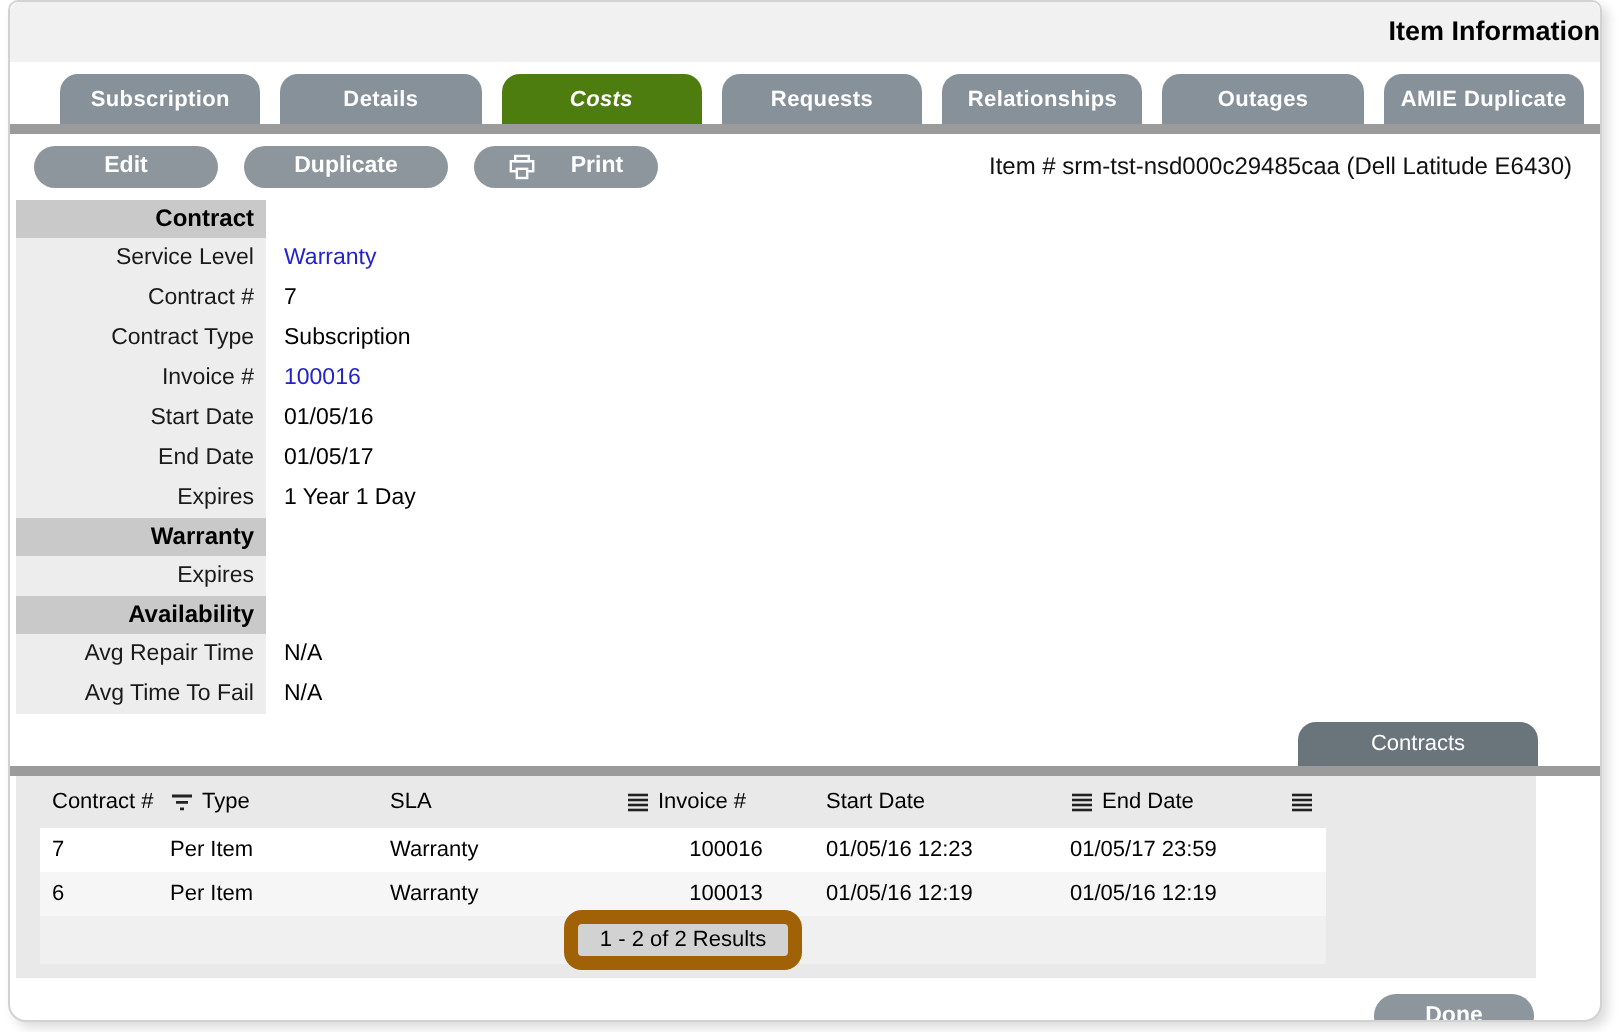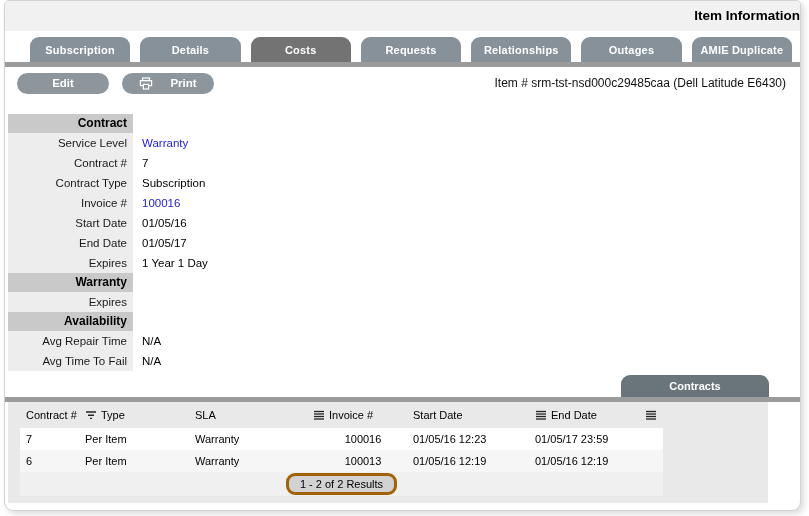--- a/index.html
+++ b/index.html
@@ -11,58 +11,58 @@
   }
   
   .title-band { height:30px; background:#f1f1f1; line-height:30px; padding-left:11px;
     font-size:13.5px; font-weight:bold; color:#000; border-radius:5px 5px 0 0;text-align:right; }
   .gap { height:6px; background:#fff; }
   
   .tabs-row { display:flex; gap:10px; margin-left:25px; width:762px; height:25px; }
   .tab { flex:1; height:25px; background:#87919a; border-radius:9px 9px 0 0;
     color:#fff; font-size:11px; font-weight:bold; display:flex; align-items:center; justify-content:center;
     letter-spacing:.2px; cursor:pointer; }
-  .tab.selected { background:#737373; }
+  .tab.selected { background:#4d7c0f;font-style:italic; }
   .divider { height:5px; background:#9b9b9b; }
   
   .toolbar { height:30px; display:flex; align-items:center; padding:2px 14px 0 12px; }
   .btn { height:21px; background:#8c969c; border:none; border-radius:11px; color:#fff;
     font-family:"Liberation Sans", sans-serif; font-size:11.5px; font-weight:bold;
     display:flex; align-items:center; justify-content:center; cursor:pointer; }
   .btn-edit { width:92px; }
   .btn-dup  { width:102px; margin-left:13px; }
   .btn-print{ width:92px; margin-left:13px; gap:17px; }
   .item-ref { margin-left:auto; font-size:12px; font-weight:normal; color:#111; }
   
-  .form-area { margin-top:17px; }
+  .form-area { margin-top:3px; }
   .frow { display:flex; align-items:center; }
   .frow .lbl { width:125px; margin-left:3px; text-align:right; padding-right:6px; font-size:11.5px; color:#1a1a1a; }
   .frow.field { height:20px; }
   .frow.field .lbl { background:#ededed; height:20px; line-height:20px; }
   .frow.header { height:19px; }
   .frow.header .lbl { background:#c9c9c9; height:19px; line-height:19px; font-size:12px; font-weight:bold; color:#000; }
   .frow .val { padding-left:9px; font-size:11.5px; color:#000; }
   .frow .val.link { color:#2323cc; cursor:pointer; }
   
   .ctab-row { height:22px; position:relative; margin-top:4px; }
-  .ctab { position:absolute; right:31px; bottom:0; width:148px; height:22px; background:#69747b;
-    border-radius:9px 9px 0 0; color:#fff; font-size:11px; font-weight:bold;
+  .ctab { position:absolute; right:31px; bottom:0; width:120px; height:22px; background:#69747b;
+    border-radius:9px 9px 0 0; color:#fff; font-size:11px; font-weight:normal;
     display:flex; align-items:center; justify-content:center; cursor:pointer; }
   
   .table-band { margin-left:3px; width:760px; height:101px; background:#e9e9e9; }
   .grid { margin-left:12px; width:643px; }
   .trow { display:flex; align-items:center; font-size:11px; color:#000; }
   .trow.head { height:26px; font-size:11px; }
   .trow.data { height:22px; background:#ffffff; }
   .trow.data.alt { background:#f6f6f6; }
   .trow.foot { height:24px; background:#f0f0f0; justify-content:center; }
   .c1{width:65px; padding-left:6px;} .c2{width:110px;} .c3{width:118px;}
   .c4{width:100px; text-align:center;} .c5{width:122px;} .c6{width:110px;} .c7{width:18px;}
   .hcell { display:flex; align-items:center; gap:4px; }
-  .pill { background:#d2d2d2; border:3px solid #a16207; border-radius:9px; padding:2px 11px; font-size:11px; color:#000; }
+  .pill { background:#d2d2d2; border:7px solid #a16207; border-radius:9px; padding:2px 11px; font-size:11px; color:#000; }
   
   .done-row { height:36px; position:relative; }
   .btn-done { position:absolute; right:33px; top:8px; width:80px; height:22px; }
   .icon svg { display:block; }
 </style>
 </head>
 <body>
 
 <div class="window">
 
@@ -75,20 +75,21 @@
     <div class="tab selected">Costs</div>
     <div class="tab">Requests</div>
     <div class="tab">Relationships</div>
     <div class="tab">Outages</div>
     <div class="tab">AMIE Duplicate</div>
   </div>
   <div class="divider"></div>
 
   <div class="toolbar">
     <button class="btn btn-edit">Edit</button>
+    <button class="btn btn-dup">Duplicate</button>
     <button class="btn btn-print">
       <span class="icon">
         <svg width="14" height="13" viewBox="0 0 14 13" fill="none" stroke="#ffffff" stroke-width="1.2">
           <rect x="3.6" y="1" width="6.8" height="2.6"></rect>
           <rect x="1.4" y="3.6" width="11.2" height="5"></rect>
           <rect x="4.4" y="7.4" width="5.2" height="4.6" fill="#8c969c"></rect>
         </svg>
       </span>
       <span>Print</span>
     </button>

